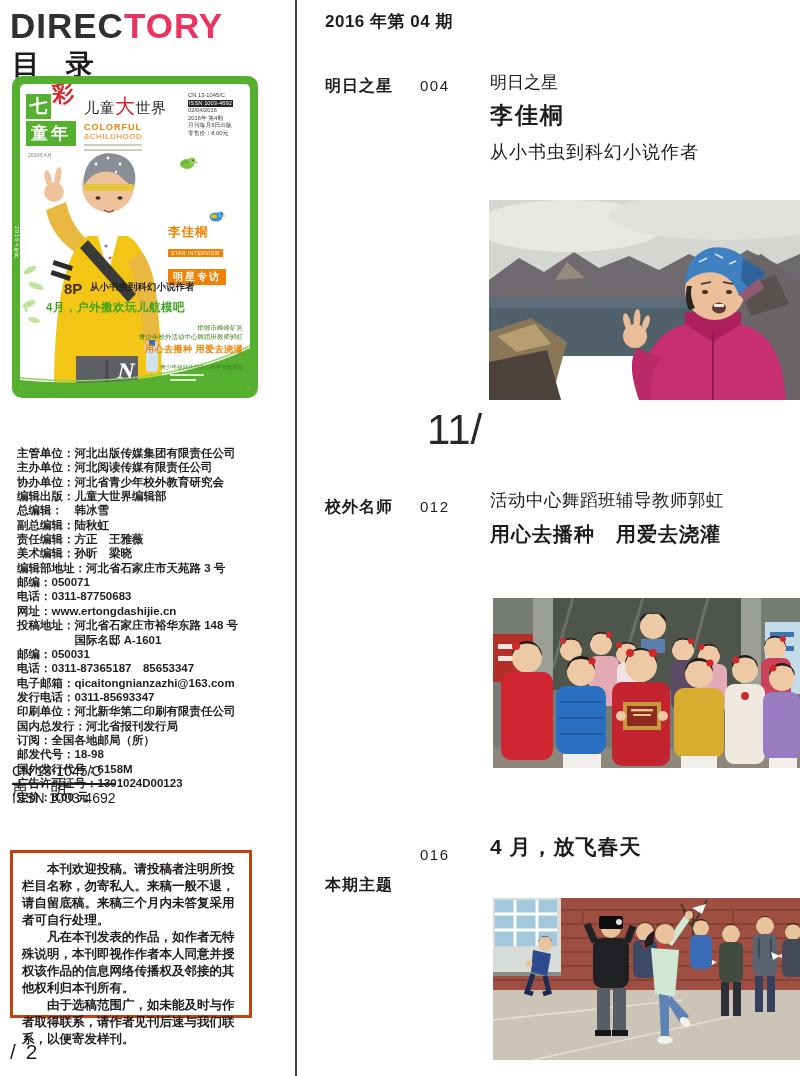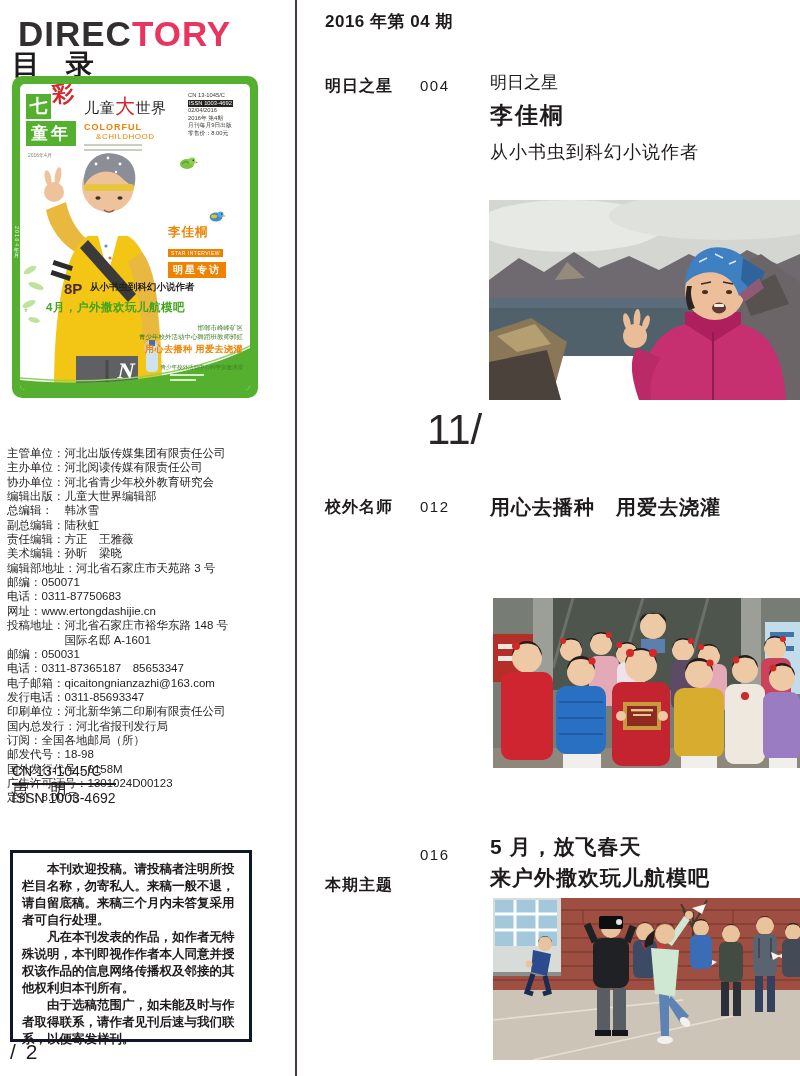--- a/index.html
+++ b/index.html
@@ -1,33 +1,33 @@
 <!DOCTYPE html>
 <html><head>
 <meta charset="utf-8">
 <style>
   html,body{margin:0;padding:0;background:#ffffff;}
   .page{position:relative;width:800px;height:1076px;background:#fff;overflow:hidden;
         font-family:"Liberation Sans","DejaVu Sans",sans-serif;color:#1f1b1c;}
   .serif{font-family:"Liberation Serif","DejaVu Serif",serif;}
 
   
-  .directory{position:absolute;left:10px;top:6px;margin:8px;font-size:35px;font-weight:600;
+  .directory{position:absolute;left:10px;top:6px;margin:0;font-size:35px;font-weight:600;
              letter-spacing:1px;color:#332e2f;}
   .directory .pink{color:#e9345f;}
   .mulu{position:absolute;left:12px;top:46px;font-size:28px;font-weight:bold;letter-spacing:9px;}
 
-  .pubinfo{position:absolute;left:7px;top:403px;width:282px;font-size:11.5px;font-weight:normal;
+  .pubinfo{position:absolute;left:17px;top:403px;width:282px;font-size:11.5px;font-weight:bold;
            line-height:14.35px;white-space:pre;color:#211d1e;}
   .cn{position:absolute;left:12px;top:763px;font-size:14px;}
   .cn .cn-inner{display:inline-block;border-bottom:2px solid #211d1e;padding:0 14px 4px 0;}
   .issn{position:absolute;left:12px;top:790px;font-size:14px;}
   .shengming{position:absolute;left:12px;top:779px;font-size:16px;font-weight:normal;letter-spacing:9px;}
-  .statement-box{position:absolute;left:10px;top:850px;width:242px;height:192px;box-sizing:border-box;
-                 border:3px solid #0f172a;padding:8px 9px;font-size:12.5px;font-weight:bold;
+  .statement-box{position:absolute;left:10px;top:850px;width:242px;height:168px;box-sizing:border-box;
+                 border:3px solid #c2410c;padding:8px 9px;font-size:12.5px;font-weight:bold;
                  line-height:17px;}
   .statement-box p{margin:0;text-indent:2em;}
   .pagenum{position:absolute;left:10px;top:1040px;font-size:21px;letter-spacing:2px;}
 
   .divider{position:absolute;left:295px;top:0;width:2px;height:1076px;background:#433d3f;}
 
   
   .cover{position:absolute;left:12px;top:76px;width:246px;height:322px;background:#56b02f;
          border-radius:10px;}
   .cover-inner{position:absolute;left:8px;top:8px;width:230px;height:306px;background:#fff;
@@ -38,31 +38,31 @@
   .logo .tile{display:inline-block;background:#56b02f;color:#fff;font-weight:bold;text-align:center;}
   .logo .t1{width:25px;height:25px;font-size:18px;line-height:25px;}
   .logo .cai{display:inline-block;color:#d4262b;font-size:22px;font-weight:bold;vertical-align:top;
              font-family:"Liberation Serif",serif;transform:rotate(-6deg);margin-left:1px;}
   .logo .t2{width:50px;height:25px;font-size:17px;line-height:25px;letter-spacing:3px;margin-top:2px;}
   .logo-sub{position:absolute;left:8px;top:68px;font-size:5px;color:#7a8a6d;}
   .masthead{position:absolute;left:64px;top:9px;}
   .masthead .cn-title{font-size:15px;font-weight:normal;color:#221e1f;letter-spacing:.5px;}
   .masthead .red{color:#d4262b;font-size:20px;}
   .masthead .en1{color:#ef8200;font-weight:bold;font-size:9px;letter-spacing:1px;margin-top:2px;}
-  .masthead .en2{color:#ef8200;font-size:8px;letter-spacing:.5px;text-align:center;}
+  .masthead .en2{color:#ef8200;font-size:8px;letter-spacing:.5px;}
   .masthead .bars div{width:58px;height:2.5px;background:#c9cfbf;margin-top:2.5px;}
   .issue-block{position:absolute;right:4px;top:8px;width:58px;font-size:5.8px;line-height:7.6px;
                color:#3c3a34;}
   .issue-block .dark{background:#25231f;color:#fff;padding:0 1px;display:inline-block;}
   .star{position:absolute;left:148px;top:140px;width:78px;}
   .star .name{color:#ef8200;font-weight:bold;font-size:12.5px;letter-spacing:1px;}
   .star .badge-en{display:inline-block;background:#ef8200;color:#fff;font-size:5px;padding:1px 3px;
                   margin-top:2px;letter-spacing:.5px;}
   .star .badge-cn{display:inline-block;background:#ef8200;color:#fff;font-weight:bold;font-size:10px;
-                  padding:1px 5px;margin-top:3px;letter-spacing:2px;}
+                  padding:1px 5px;margin-top:10px;letter-spacing:2px;}
   .star-sub{position:absolute;left:70px;top:197px;font-size:9.5px;font-weight:bold;color:#221e1f;}
   .cover-theme{position:absolute;left:26px;top:216px;font-size:11.5px;font-weight:bold;color:#3fa41e;
                letter-spacing:.5px;}
   .teacher{position:absolute;right:7px;top:240px;text-align:right;}
   .teacher .tl{font-size:6.5px;color:#3f7d23;line-height:8.5px;}
   .teacher .slogan{font-size:9px;font-weight:bold;color:#ef8200;margin-top:2px;letter-spacing:.5px;}
   .science{position:absolute;right:7px;top:280px;text-align:right;z-index:4;}
   .science .sl{font-size:5.5px;color:#3f7d23;}
   .science .slogan{font-size:9px;font-weight:bold;color:#36961b;letter-spacing:1px;margin-top:39px;}
   .boy-svg{position:absolute;left:4px;top:58px;z-index:1;}
@@ -295,20 +295,21 @@
       <ellipse cx="230" cy="108" rx="7" ry="5.4" fill="#5e3a32"></ellipse>
       <rect x="225" y="104" width="10" height="3" rx="1" fill="#f4ece2"></rect>
     </svg>
   </div>
 
   <div class="overlay-num">11/</div>
 
   <div class="entry-label lbl2">校外名师</div>
   <div class="entry-page pg2">012</div>
   <div class="titles2">
+    <div class="line serif">活动中心舞蹈班辅导教师郭虹</div>
     <div class="slogan">用心去播种　用爱去浇灌</div>
   </div>
 
   <div class="photo photo2">
     <svg width="307" height="170" viewBox="0 0 307 170">
       <rect width="307" height="170" fill="#777d74"></rect>
       <rect x="58" y="0" width="192" height="92" fill="#4e554d"></rect>
       <g stroke="#6b7169" stroke-width="3">
           <line x1="80" y1="0" x2="60" y2="70"></line>
           <line x1="150" y1="0" x2="132" y2="60"></line>
@@ -419,22 +420,21 @@
           <circle cx="280" cy="70" r="3.4" fill="#d22828"></circle>
           <rect x="270" y="94" width="37" height="68" rx="9" fill="#9a7cc2"></rect>
           <rect x="276" y="160" width="28" height="10" fill="#f0efec"></rect>
         </g>
     </svg>
   </div>
 
   <div class="entry-label lbl3">本期主题</div>
   <div class="entry-page pg3">016</div>
   <div class="titles3">
-    <div>5 月，放飞春天</div>
-    <div>来户外撒欢玩儿航模吧</div>
+    <div>4 月，放飞春天</div>
   </div>
 
   <div class="photo photo3">
     <svg width="307" height="162" viewBox="0 0 307 162">
       <rect width="307" height="92" fill="#9e4f41"></rect>
       <g stroke="#7f3d33" stroke-width="1.6">
           <line x1="0" y1="12" x2="307" y2="12"></line>
           <line x1="0" y1="26" x2="307" y2="26"></line>
           <line x1="0" y1="40" x2="307" y2="40"></line>
           <line x1="0" y1="54" x2="307" y2="54"></line>

